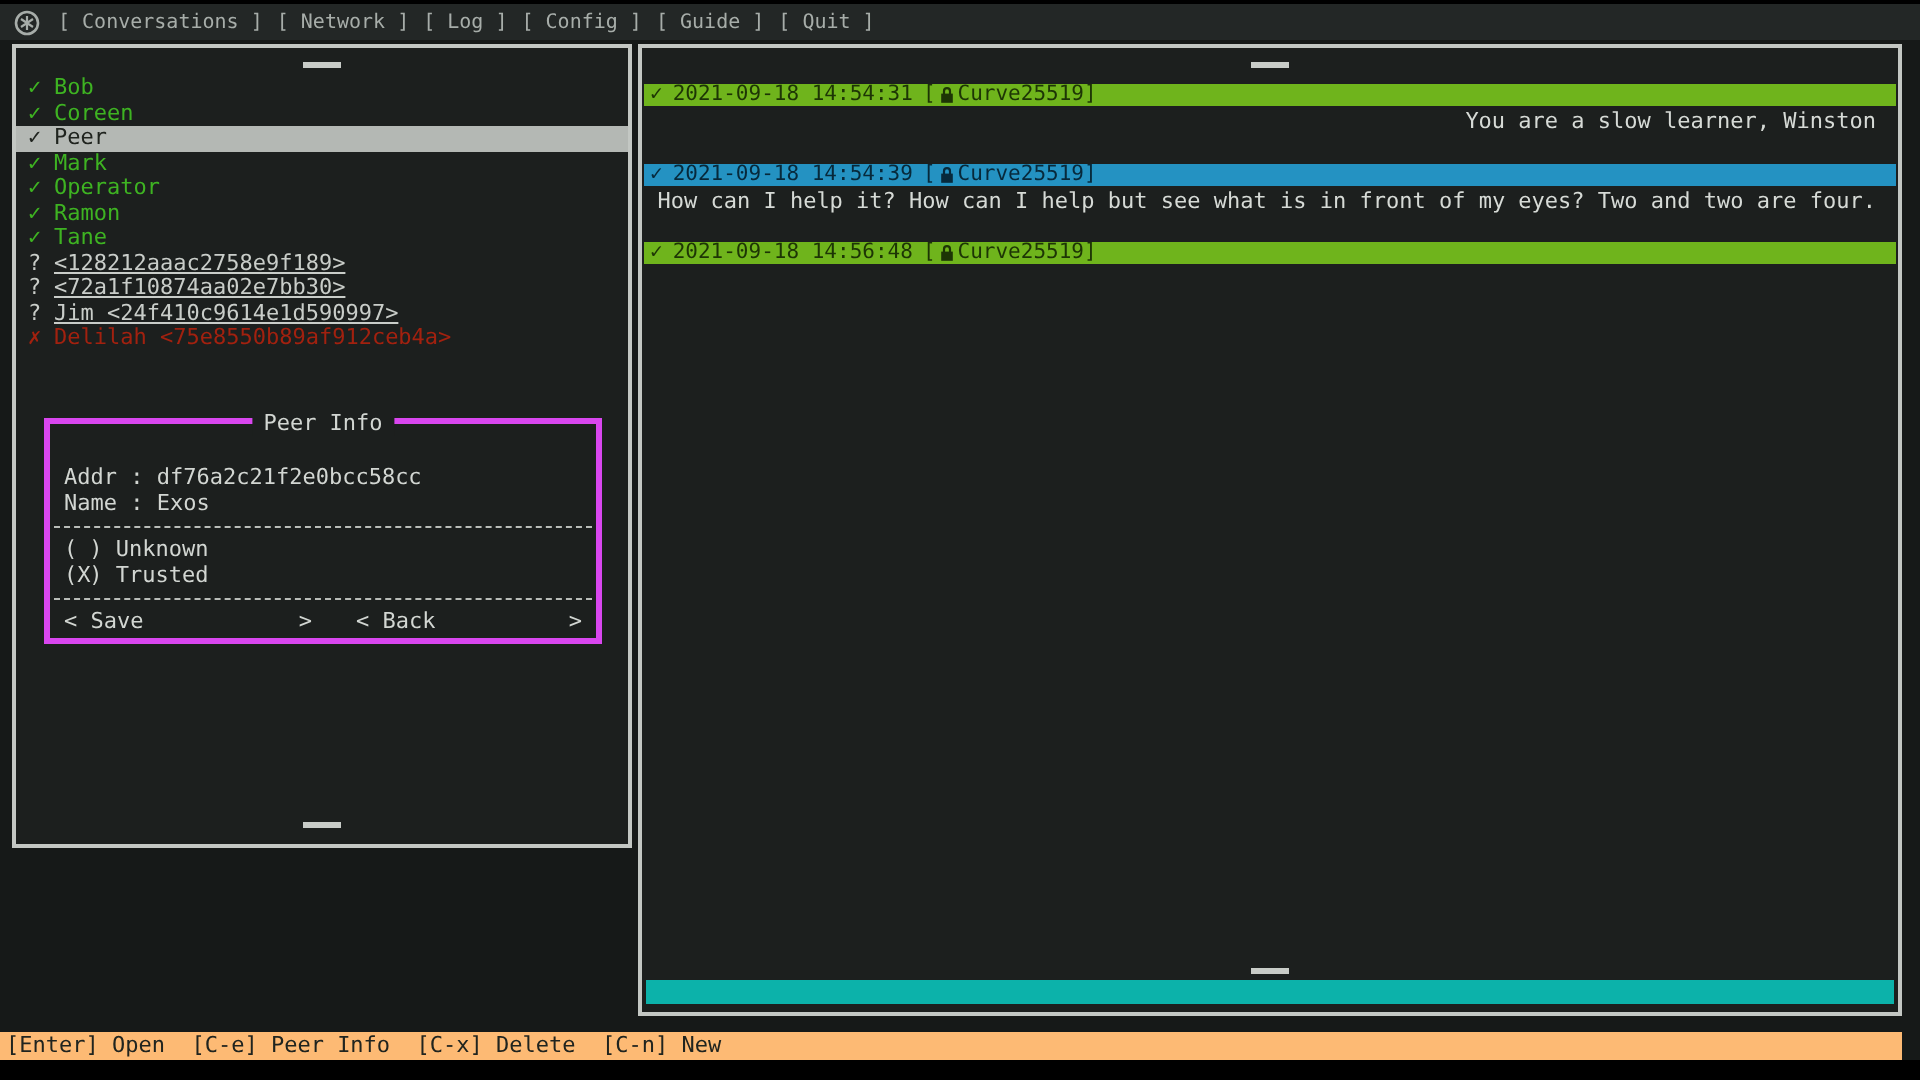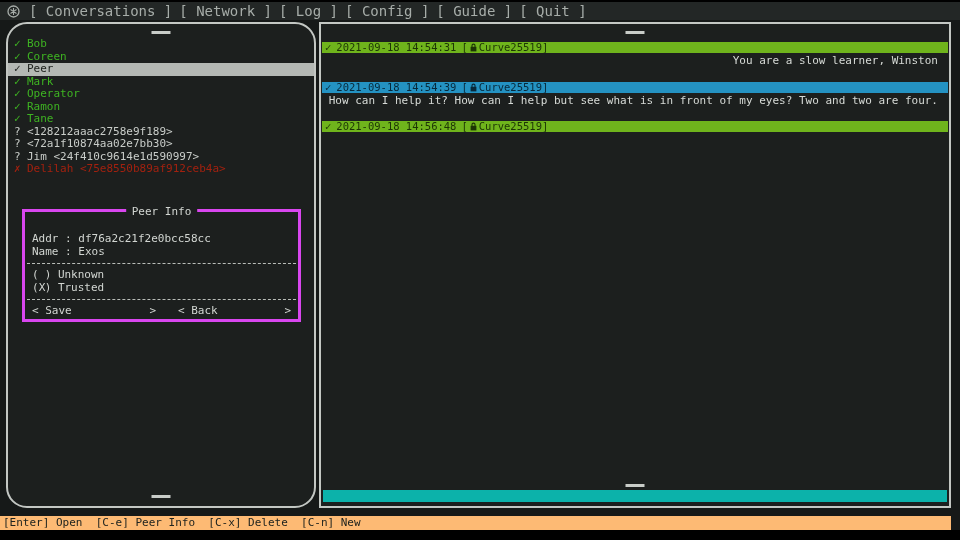--- a/index.html
+++ b/index.html
@@ -11,48 +11,48 @@
     background-color:#161918;
     font-family:"DejaVu Sans Mono", monospace;
   }
   .strip { position:absolute; left:0; right:0; background:#000; }
   .strip.top { top:0; height:2px; }
   .strip.bottom { bottom:0; height:10px; }
 
   
   .menubar {
     position:absolute; top:2px; left:0; right:0; height:18px;
-    background:#232726; color:#a7ada9; font-size:14px;
+    background:#232726; color:#a7ada9; font-size:10px;
     display:flex; align-items:center; padding-left:7px;
   }
   .logo { width:13px; height:13px; margin-right:9px; flex:0 0 auto; }
   .menu-item { white-space:pre; margin-right:7px; cursor:default; }
 
   
   .panel {
     position:absolute; background:#1c1f1e;
     border:2px solid #c3c7c3;
   }
-  .left-panel  { left:6px;  top:22px; width:310px; height:486px;border-radius:21px; }
+  .left-panel  { left:6px;  top:22px; width:310px; height:402px; }
   .right-panel { left:319px; top:22px; width:632px; height:486px; }
 
   .dash {
     position:absolute; left:50%; transform:translateX(-50%);
     width:19px; height:3px; background:#c8ccc8;
   }
   .dash.t { top:7px; }
   .dash.b-left { bottom:8px; }
   .dash.b-right { bottom:19px; }
 
   
   .contacts { position:absolute; top:14px; left:0; right:0; font-size:11px; }
   .contact { height:12.5px; line-height:12.5px; padding-left:6px; white-space:pre; }
   .contact .st { display:inline-block; width:13px; }
   .contact.trusted { color:#3eb322; }
-  .contact.unknown { color:#c9cdc9; }
+  .contact.unknown { color:#c9cdc9;text-decoration:underline; }
   .contact.blocked { color:#a2210f; }
   .contact.selected { background:#b4b8b4; color:#20241f; }
 
   
   .peer-dialog {
     position:absolute; left:14px; top:185px; width:279px; height:113px;
     border:3px solid #d946ef; background:#1c1f1e;
     font-size:11px; color:#d2d6d2;
   }
   .dialog-title {

